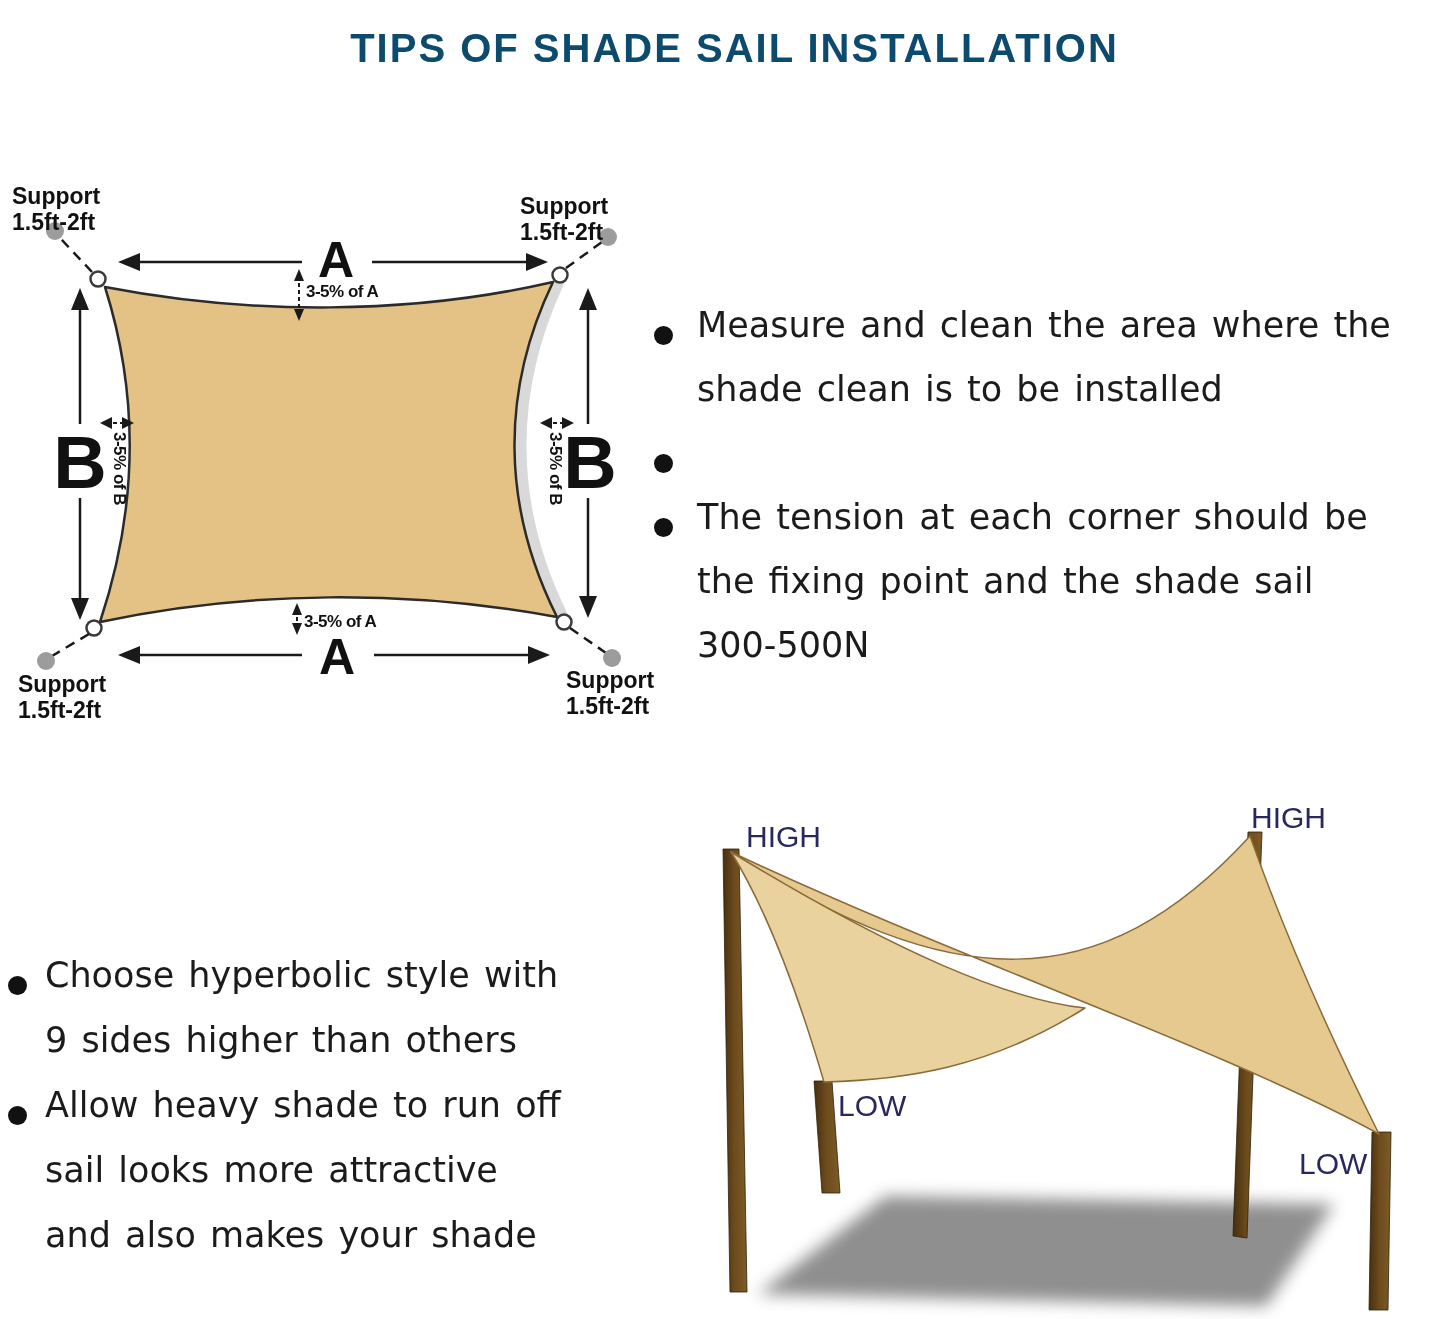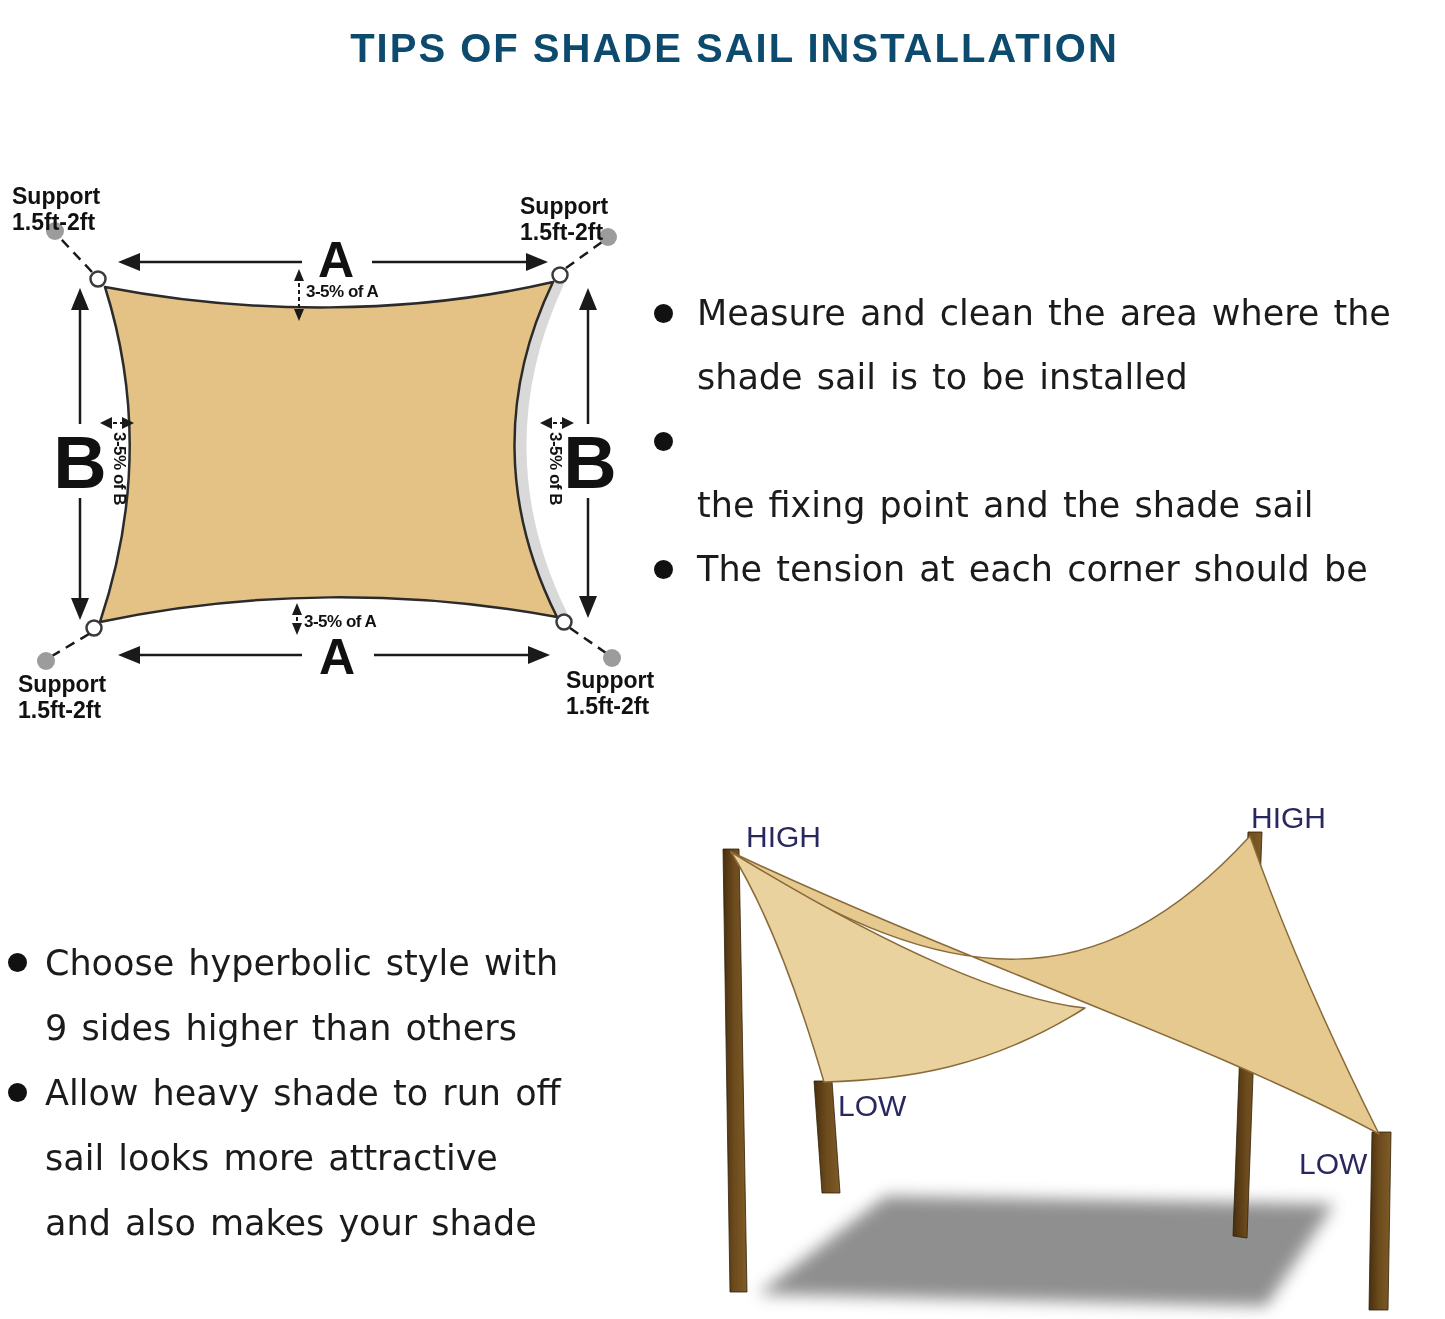--- a/index.html
+++ b/index.html
@@ -8,21 +8,21 @@
   .title{position:absolute;top:0;left:0;width:100%;margin:12px;text-align:center;
          font-family:"Liberation Sans",sans-serif;font-weight:bold;font-size:40px;
          line-height:72px;letter-spacing:2px;color:#0c4a6e;white-space:nowrap;}
   .diagram{position:absolute;left:0;top:150px;width:680px;height:600px;}
   .illus{position:absolute;left:680px;top:780px;width:765px;height:539px;}
   .tips{position:absolute;font-size:35px;word-spacing:3px;color:#1b1b1b;}
   .tips-right{left:654px;top:281px;width:791px;}
   .tips-right .row{height:64px;}
   .tips-left{left:8px;top:930px;width:640px;}
   .tips-left .row{height:65px;}
-  .row{display:flex;align-items:center;white-space:nowrap;}
+  .row{display:flex;align-items:flex-end;white-space:nowrap;}
   .dot{width:19px;height:19px;border-radius:50%;background:#111;flex:0 0 19px;margin-right:24px;}
   .tips-left .dot{margin-right:18px;}
   .dot.ghost{visibility:hidden;}
   text{font-family:"Liberation Sans",sans-serif;}
   .dim-letter{font-weight:bold;fill:#111;}
   .support-label{font-weight:bold;font-size:23px;fill:#111;}
   .sag-label{font-weight:bold;font-size:17px;fill:#111;letter-spacing:-0.5px;}
   .hl-label{font-size:30px;font-weight:500;}
 </style>
 </head>
@@ -103,32 +103,36 @@
     <text x="566" y="714" class="support-label">1.5ft-2ft</text>
   </svg>
 
   <div class="tips tips-right">
     <div class="row">
       <span class="dot"></span>
       <span>Measure and clean the area where the</span>
     </div>
     <div class="row">
       <span class="dot ghost"></span>
-      <span>shade sail is to be installed</span>
+      <span>shade clean is to be installed</span>
     </div>
     <div class="row">
       <span class="dot"></span>
+    </div>
+    <div class="row">
+      <span class="dot"></span>
+      <span>The tension at each corner should be</span>
     </div>
     <div class="row">
       <span class="dot ghost"></span>
       <span>the fixing point and the shade sail</span>
     </div>
     <div class="row">
-      <span class="dot"></span>
-      <span>The tension at each corner should be</span>
+      <span class="dot ghost"></span>
+      <span>300-500N</span>
     </div>
   </div>
 
   <div class="tips tips-left">
     <div class="row">
       <span class="dot"></span>
       <span>Choose hyperbolic style with</span>
     </div>
     <div class="row">
       <span class="dot ghost"></span>

